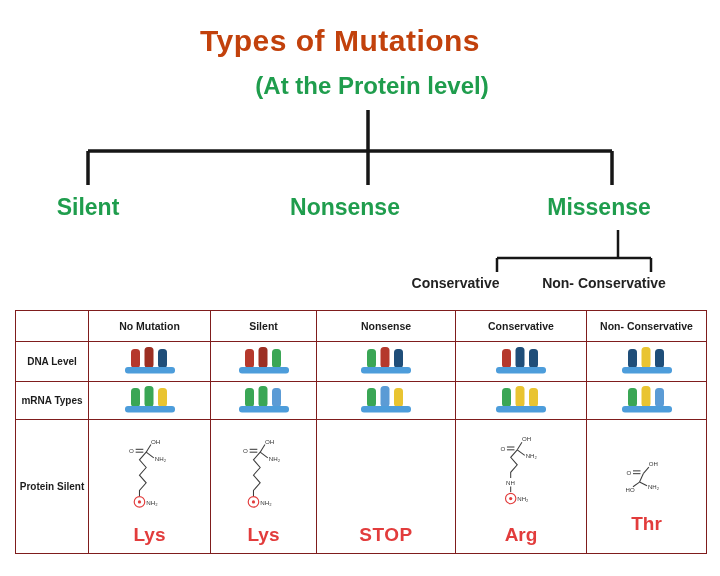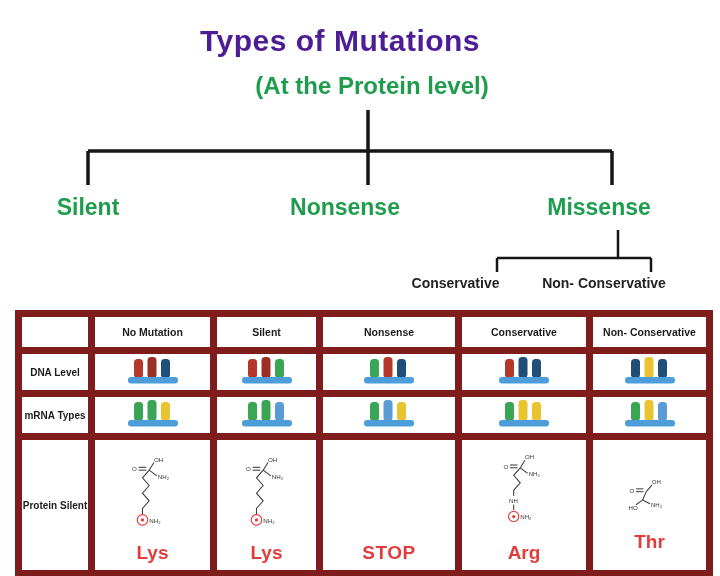--- a/index.html
+++ b/index.html
@@ -1,39 +1,39 @@
 <!DOCTYPE html>
 <html><head>
 <meta charset="utf-8">
 <style>
   html,body{margin:0;padding:0;background:#fff;}
   .canvas{position:relative;width:720px;height:576px;background:#ffffff;
           font-family:"Liberation Sans",sans-serif;overflow:hidden;}
 
   .title{position:absolute;top:24px;left:0;width:680px;text-align:center;
-         font-size:30px;font-weight:800;color:#4c1d95;letter-spacing:.5px;}
+         font-size:30px;font-weight:800;color:#c2410c;letter-spacing:.5px;}
   .subtitle{position:absolute;top:72px;left:0;width:720px;text-align:center;
             font-size:24px;font-weight:700;color:#1f9d4d;padding-left:12px;}
 
   .connectors{position:absolute;top:0;left:0;pointer-events:none;}
 
   .branch{position:absolute;top:194px;width:170px;text-align:center;
           font-size:23px;font-weight:700;color:#1f9d4d;}
   .branch.silent{left:3px;}
   .branch.nonsense{left:260px;}
   .branch.missense{left:514px;}
 
   .subbranch{position:absolute;top:275px;text-align:center;
              font-size:14px;font-weight:700;color:#222;}
   .subbranch.conservative{left:398px;width:115px;}
   .subbranch.nonconservative{left:518px;width:172px;}
 
   table.mut{position:absolute;left:15px;top:310px;border-collapse:collapse;
             table-layout:fixed;width:691px;}
-  table.mut th, table.mut td{border:7px solid #7f1d1d;padding:0;text-align:center;
+  table.mut th, table.mut td{border:1px solid #7f1d1d;padding:0;text-align:center;
             vertical-align:middle;}
   td.corner{border:none;background:transparent;}
   th.colhead{font-size:10.5px;font-weight:700;color:#1c1c1c;height:30px;}
   th.rowhead{font-size:10px;font-weight:700;color:#1c1c1c;padding:0 10px;}
   tr.dna-row{height:40px;} tr.mrna-row{height:38px;} tr.protein-row{height:134px;}
 
   td.icon-cell{vertical-align:middle;}
   td.protein-cell{vertical-align:bottom;}
   .struct-wrap{height:100px;display:flex;align-items:flex-end;justify-content:center;}
   .amino-label{height:30px;line-height:26px;font-size:19px;font-weight:600;color:#e23c3c;}

